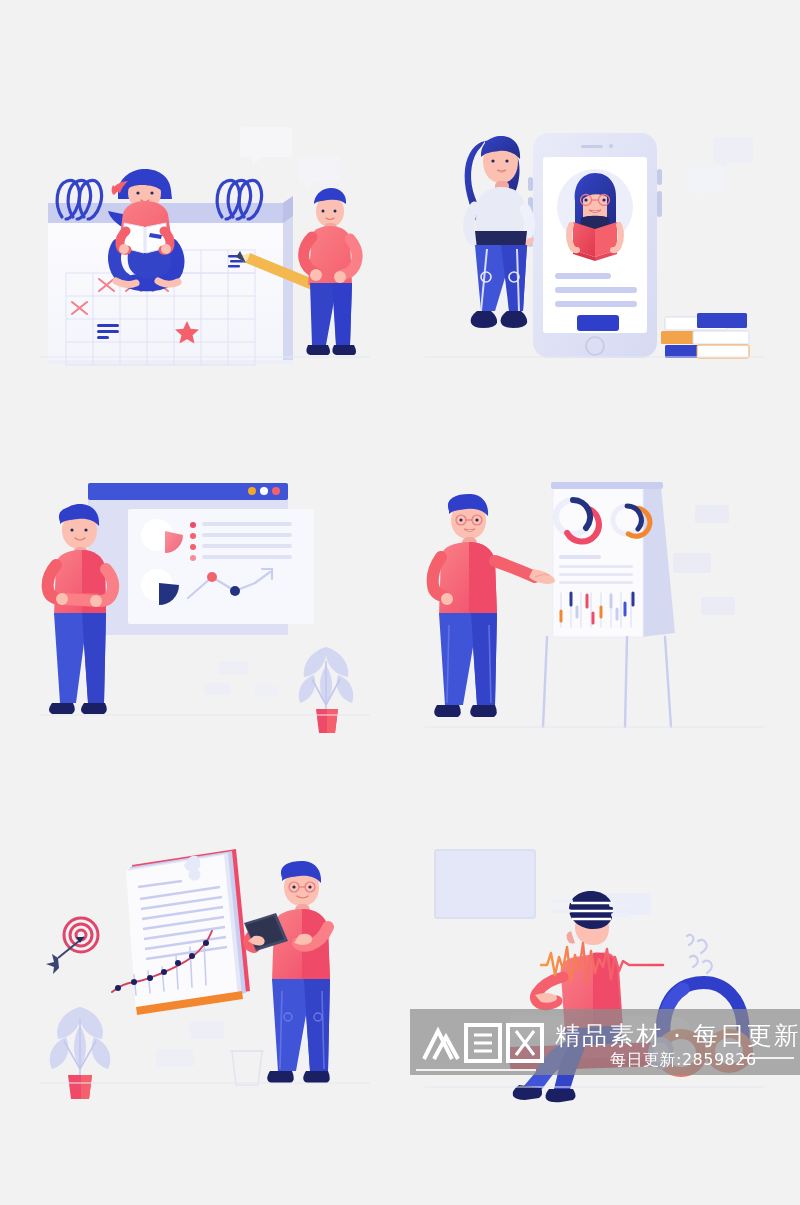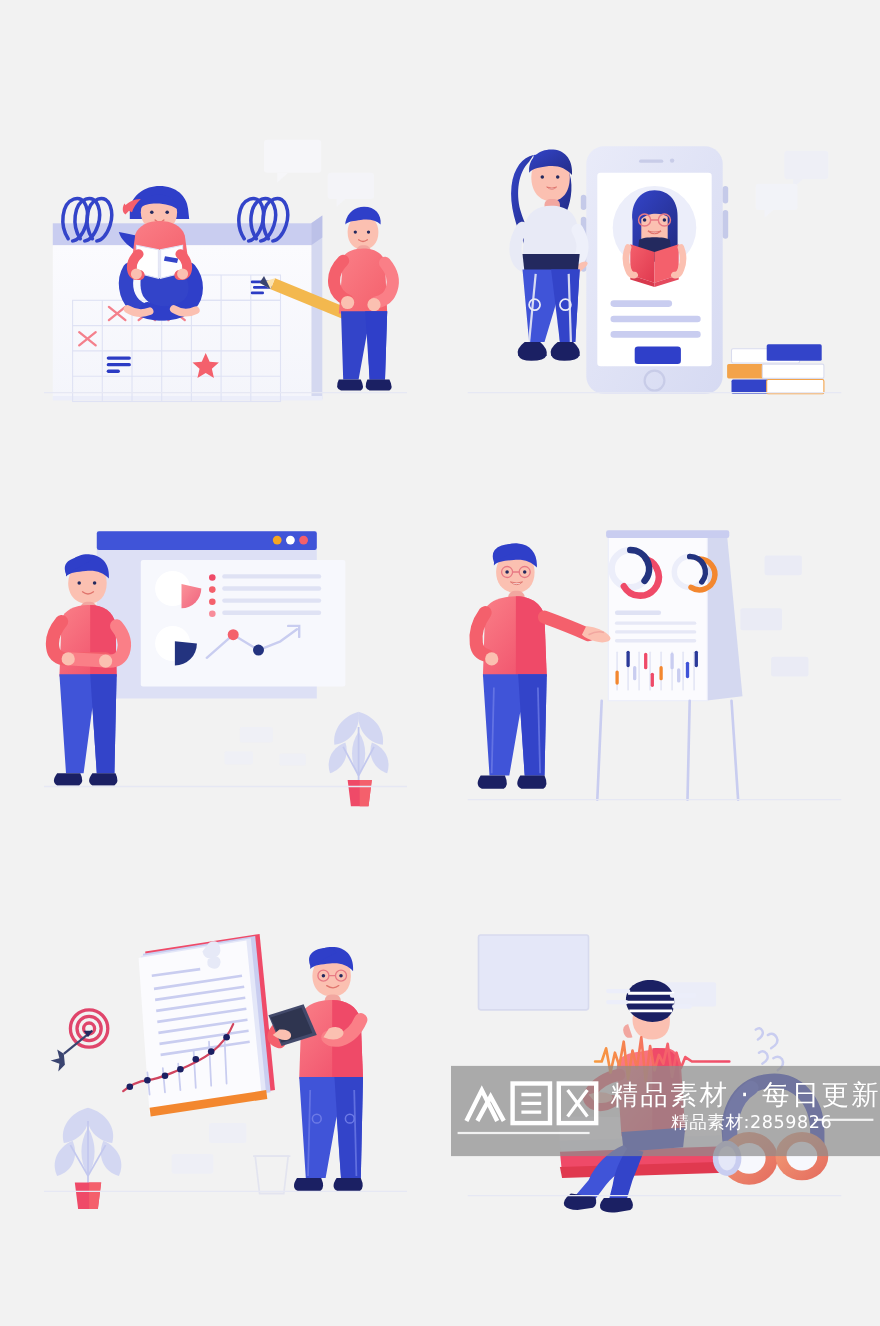--- a/index.html
+++ b/index.html
@@ -13,22 +13,22 @@
     position: relative;
     width: 800px; height: 1205px;
     background: #f2f2f2;
   }
   .scene { position: absolute; }
   .scene svg { display: block; }
 
   
   #watermark {
     position: absolute;
-    left: 410px; top: 969px;
-    width: 390px; height: 82px;
+    left: 410px; top: 1009px;
+    width: 390px; height: 66px;
     background: rgba(140,140,140,0.70);
     pointer-events: none;
     overflow: hidden;
   }
   #wm-logo {
     position: absolute; left: 10px; top: 6px;
     width: 125px; height: 52px;
   }
   #wm-tag {
     position: absolute; left: 145px; top: 10px;
@@ -709,18 +709,18 @@
   <div id="watermark">
     <svg id="wm-logo" viewBox="0 0 125 52">
       <path d="M4 44 L18 16 L32 44" fill="none" stroke="#ffffff" stroke-width="4"></path>
       <path d="M14 44 L26 22 L38 44" fill="none" stroke="#ffffff" stroke-width="4"></path>
       <rect x="46" y="10" width="34" height="36" fill="none" stroke="#ffffff" stroke-width="4"></rect>
       <path d="M54 20 L72 20 M54 28 L72 28 M54 36 L72 36" stroke="#ffffff" stroke-width="3"></path>
       <rect x="88" y="10" width="34" height="36" fill="none" stroke="#ffffff" stroke-width="4"></rect>
       <path d="M96 16 L114 40 M114 16 L96 40" stroke="#ffffff" stroke-width="3"></path>
     </svg>
     <div id="wm-tag">精品素材 · 每日更新</div>
-    <div id="wm-id">精品素材:2859826</div>
+    <div id="wm-id">每日更新:2859826</div>
     <div class="wm-line" style="left:6px; top:60px; width:120px;"></div>
     <div class="wm-line" style="left:330px; top:48px; width:54px;"></div>
   </div>
 
 </div>
 
 </body></html>

